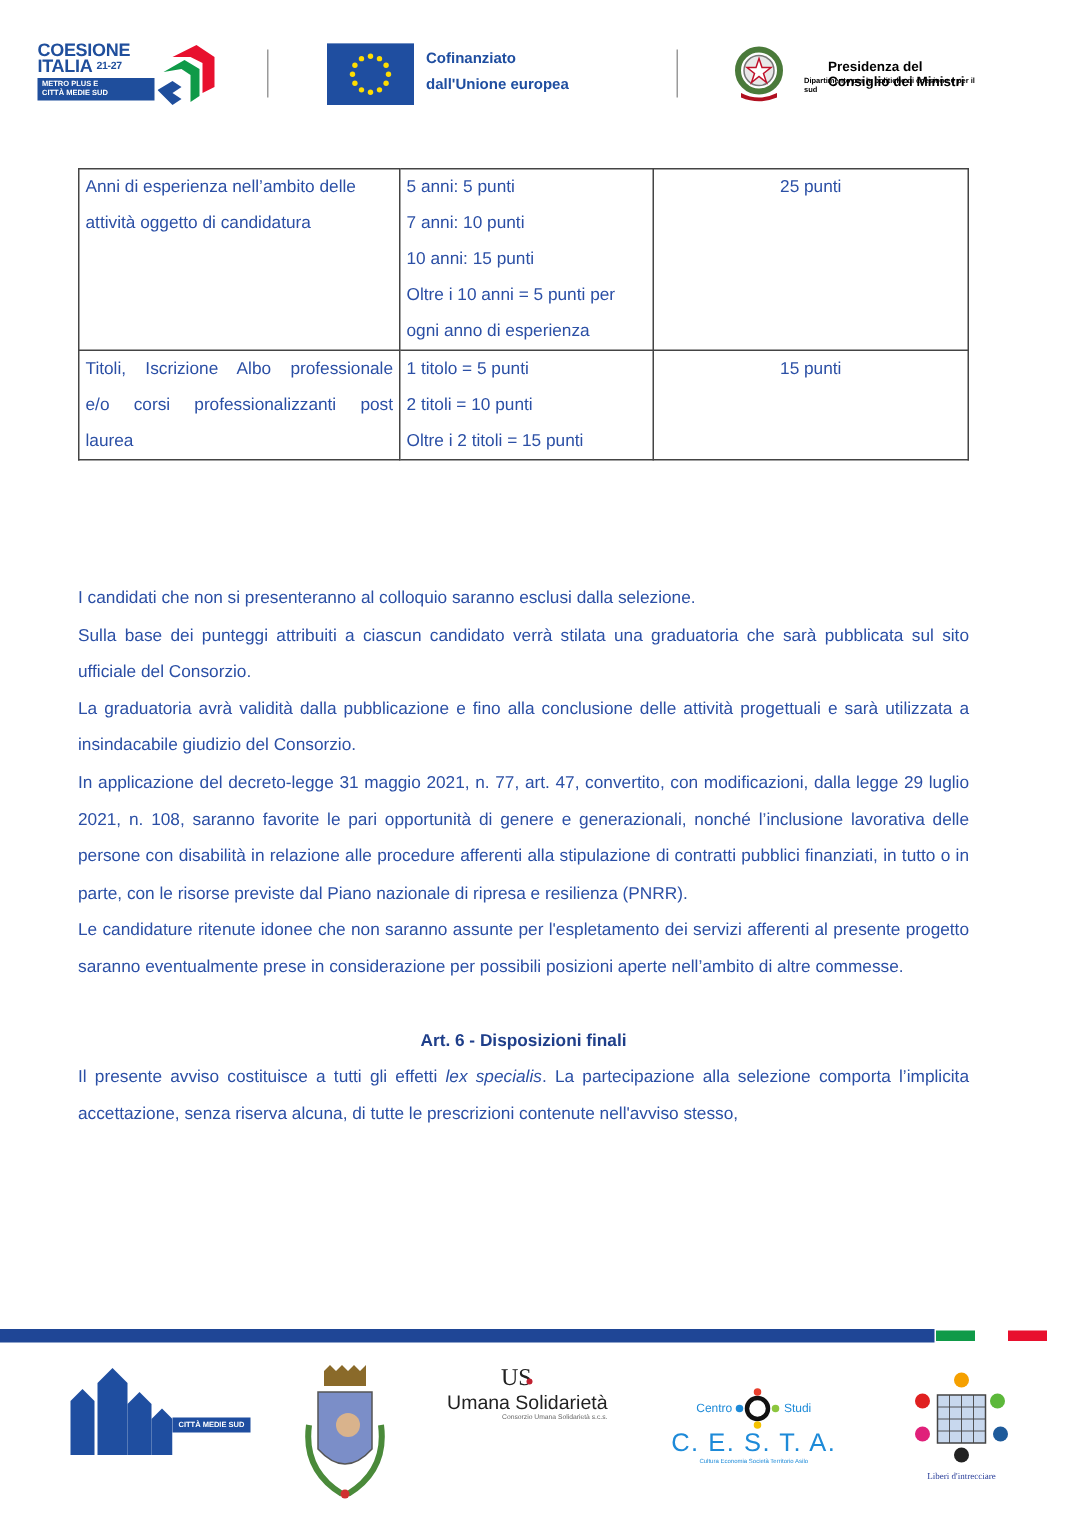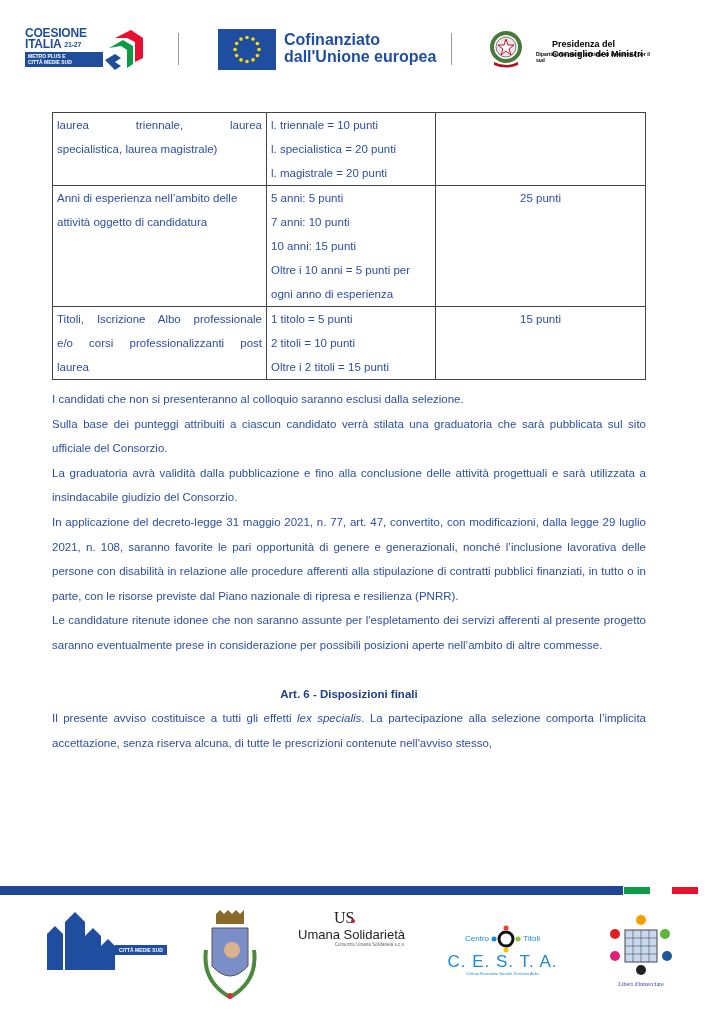--- a/index.html
+++ b/index.html
@@ -6,21 +6,21 @@
   body { width: 723px; height: 1024px; position: relative; overflow: hidden;
          font-family: "Liberation Sans", sans-serif; color: #1f4e9c; }
   .header { position: absolute; top: 0; left: 0; width: 651px; height: 90px; }
   .logo-coesione { position: absolute; left: 25px; top: 28px; width: 115px; height: 42px; }
   .coesione-title { position: absolute; left: 0; top: 0; font-weight: bold; font-size: 12px; line-height: 11px; color: #1f4e9c; letter-spacing: -0.2px; }
   .coesione-years { font-size: 7px; vertical-align: top; }
   .coesione-badge { position: absolute; left: 0; top: 24px; width: 78px; height: 15px; background: #1f4e9c; color: #fff; font-size: 5px; line-height: 6px; font-weight: bold; padding: 1px 3px; box-sizing: border-box; }
   .coesione-arrows { position: absolute; left: 80px; top: 0; width: 40px; height: 42px; }
   .sep { position: absolute; top: 33px; width: 1px; height: 32px; background: #9a9a9a; }
   .eu-flag { position: absolute; left: 218px; top: 29px; width: 58px; height: 41px; background: #1f4ea0; }
-  .eu-text { position: absolute; left: 284px; top: 31px; font-weight: bold; font-size: 16px; line-height: 17px; color: #1f4ea0; }
+  .eu-text { position: absolute; left: 284px; top: 31px; font-weight: bold; font-size: 10px; line-height: 17px; color: #1f4ea0; }
   .gov-emblem { position: absolute; left: 488px; top: 30px; width: 36px; height: 38px; }
   .gov-title { position: absolute; left: 536px; top: 39px; font-weight: bold; font-size: 9px; color: #000; padding-left: 16px; }
   .gov-sub { position: absolute; left: 536px; top: 51px; font-size: 5px; color: #000; font-weight: bold; }
 
   table.grid { position: absolute; left: 52px; top: 112px; width: 594px; border-collapse: collapse; font-size: 11.5px; color: #2b4fa5; }
   table.grid td { border: 1.5px solid #444; vertical-align: top; padding: 0 4px; line-height: 24px; }
   td.c1 { width: 205px; text-align: justify; }
   td.c2 { width: 160px; }
   td.c3 { text-align: center; }
   .line { display: block; }
@@ -98,32 +98,20 @@
     <path d="M6,32 Q18,38 30,32 L30,35 Q18,40 6,35 Z" fill="#b01020"></path>
   </svg>
   <div class="gov-title">Presidenza del Consiglio dei Ministri</div>
   <div class="gov-sub">Dipartimento per le politiche di coesione e per il sud</div>
 </div>
 
 <table class="grid">
   <tbody id="grid-body">
       <tr>
         <td class="c1">
-          <span class="line just">laurea triennale, laurea</span>
-          <span class="line">specialistica, laurea magistrale)</span>
-        </td>
-        <td class="c2">
-          <span class="line">l. triennale = 10 punti</span>
-          <span class="line">l. specialistica = 20 punti</span>
-          <span class="line">l. magistrale = 20 punti</span>
-        </td>
-        <td class="c3"></td>
-      </tr>
-      <tr>
-        <td class="c1">
           <span class="line">Anni di esperienza nell’ambito delle</span>
           <span class="line">attività oggetto di candidatura</span>
         </td>
         <td class="c2">
           <span class="line">5 anni: 5 punti</span>
           <span class="line">7 anni: 10 punti</span>
           <span class="line">10 anni: 15 punti</span>
           <span class="line">Oltre i 10 anni = 5 punti per</span>
           <span class="line">ogni anno di esperienza</span>
         </td>
@@ -195,21 +183,21 @@
 <div class="flogo cesta">
   <span class="cesta-row">
     <span>Centro</span>
     <svg width="30" height="28" viewBox="0 0 30 28" style="vertical-align:middle">
       <circle cx="15" cy="14" r="7" fill="none" stroke="#111" stroke-width="3"></circle>
       <circle cx="15" cy="3" r="2.5" fill="#e8402e"></circle>
         <circle cx="27" cy="14" r="2.5" fill="#8cc63e"></circle>
       <circle cx="15" cy="25" r="2.5" fill="#f5c200"></circle>
         <circle cx="3" cy="14" r="2.5" fill="#1d8ad8"></circle>
     </svg>
-    <span>Titoli</span>
+    <span>Studi</span>
   </span>
   <span class="cesta-big">C. E. S. T. A.</span>
   <span class="cesta-sub">Cultura Economia Società Territorio Asilo</span>
 </div>
 
 <svg class="flogo liberi" viewBox="0 0 72 78">
   <rect x="20" y="18" width="32" height="32" fill="#c8d8ee" stroke="#444" stroke-width="1"></rect>
   <g stroke="#444" stroke-width="0.6">
       <line x1="28" y1="18" x2="28" y2="50"></line>
       <line x1="36" y1="18" x2="36" y2="50"></line>

